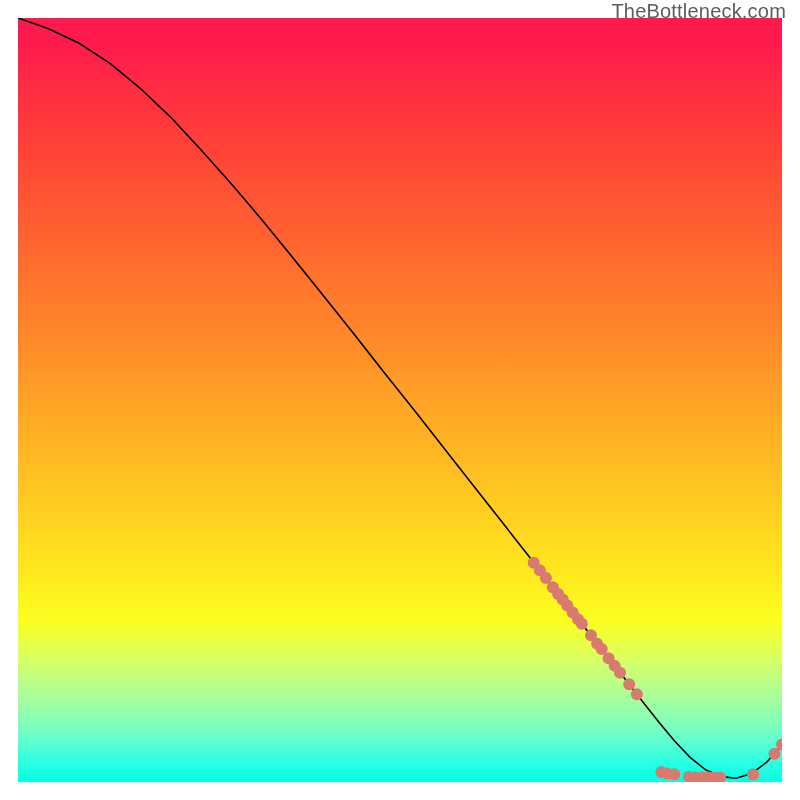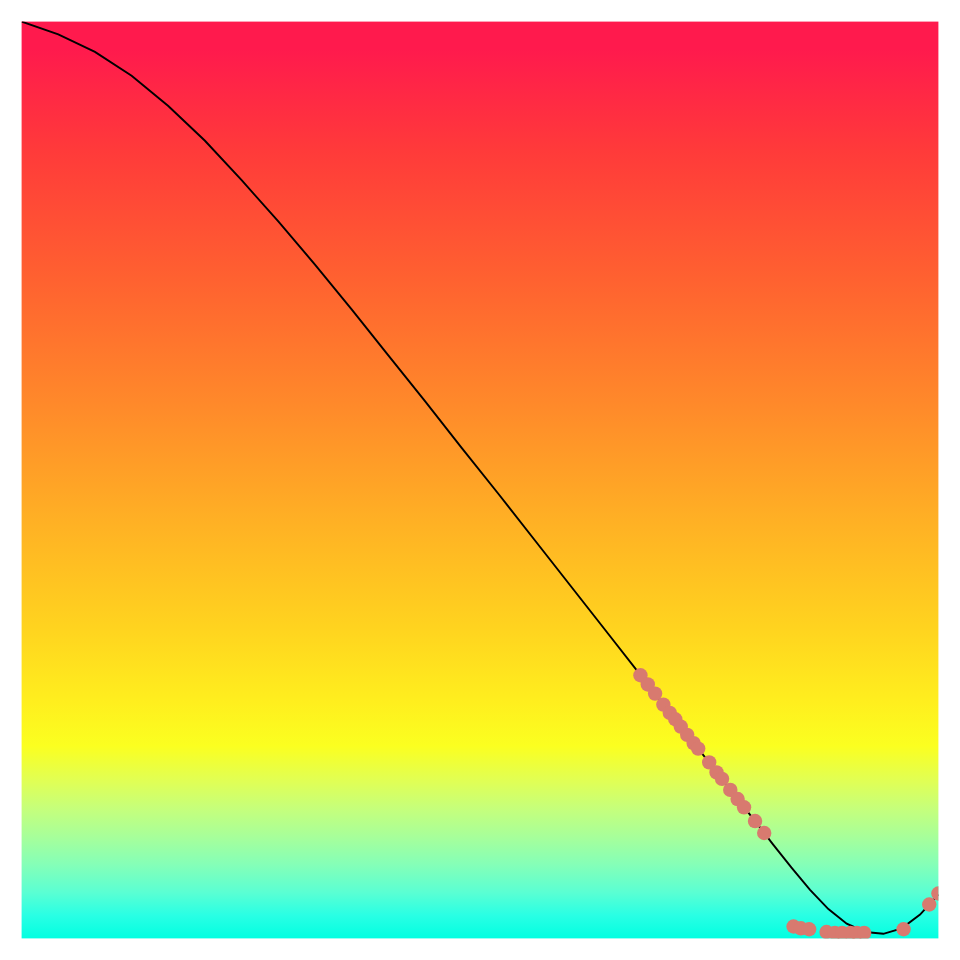--- a/index.html
+++ b/index.html
@@ -103,13 +103,14 @@
         <circle cx="683.78" cy="759.42" r="6" class="dot"></circle>
         <circle cx="690.66" cy="759.42" r="6" class="dot"></circle>
         <circle cx="696.00" cy="759.42" r="6" class="dot"></circle>
         <circle cx="702.12" cy="759.42" r="6" class="dot"></circle>
         <circle cx="734.97" cy="756.36" r="6" class="dot"></circle>
         <circle cx="756.36" cy="735.73" r="6" class="dot"></circle>
         <circle cx="764.00" cy="726.56" r="6" class="dot"></circle>
       </g>
   </svg>
 
+  <div class="watermark">TheBottleneck.com</div>
 </div>
 
 </body></html>

